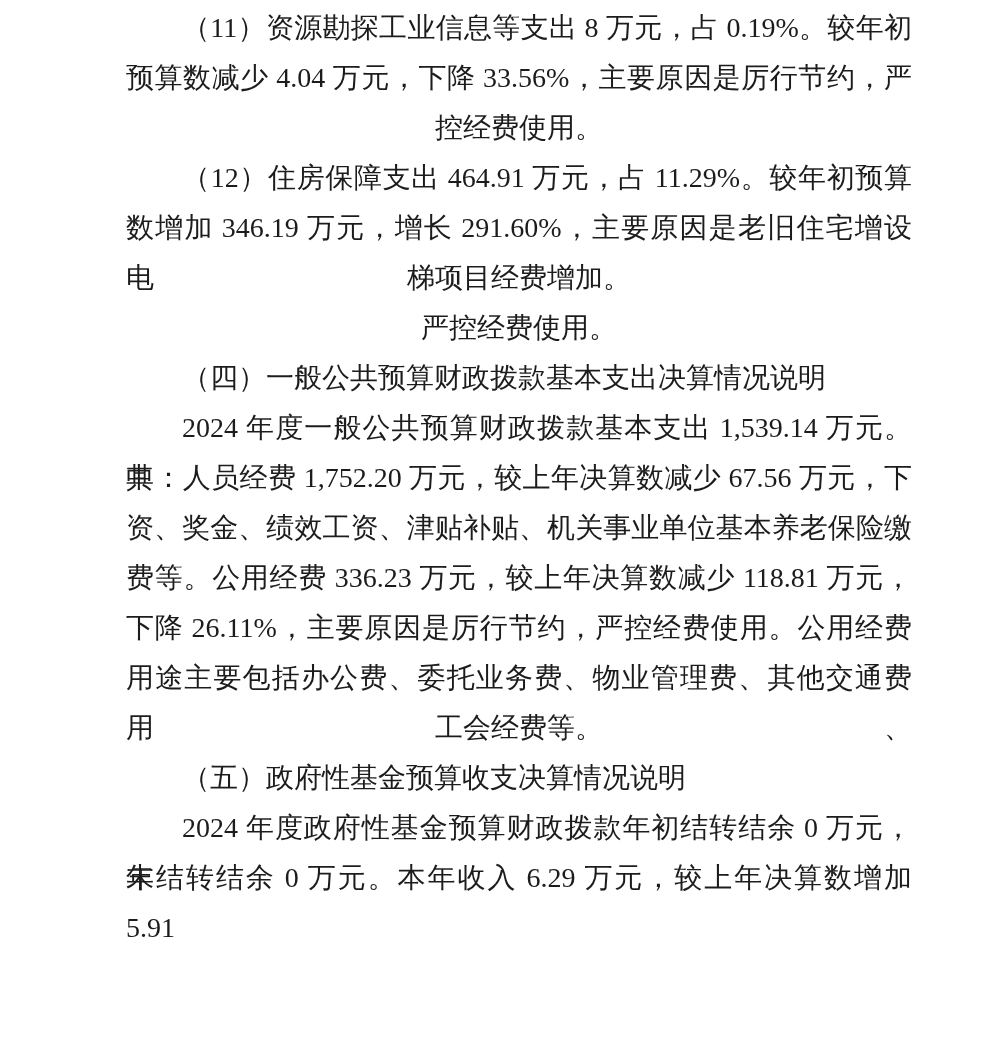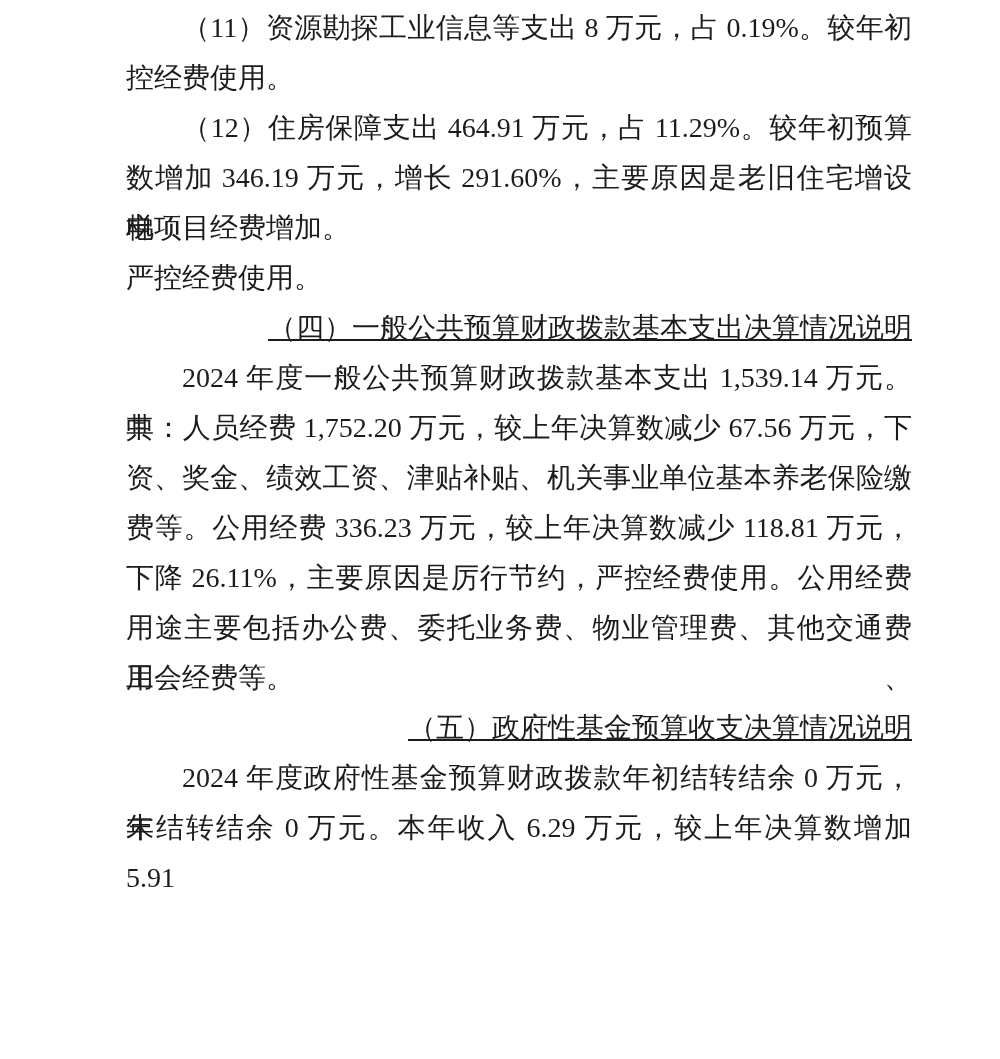--- a/index.html
+++ b/index.html
@@ -20,43 +20,43 @@
     top: 3px;
     width: 786px;
     font-family: "Liberation Serif", "DejaVu Serif", serif;
     color: #1c1c1c;
   }
   .line {
     height: 50px;
     line-height: 50px;
     font-size: 28px;
     white-space: normal;
-    text-align: left;
+    text-align: center;
   }
   
   .line.j {
     text-align: justify;
     text-align-last: justify;
   }
   
   .line.indent {
     text-indent: 56px;
   }
   .line.heading {
-    text-align: right;
-    text-decoration: underline;
+    text-align: left;
   }
 </style>
 </head>
 <body>
 
 <div class="page">
   <div class="text-block">
 
     <div class="line j indent">（11）资源勘探工业信息等支出 8 万元，占 0.19%。较年初</div>
+    <div class="line j">预算数减少 4.04 万元，下降 33.56%，主要原因是厉行节约，严</div>
     <div class="line">控经费使用。</div>
 
     <div class="line j indent">（12）住房保障支出 464.91 万元，占 11.29%。较年初预算</div>
     <div class="line j">数增加 346.19 万元，增长 291.60%，主要原因是老旧住宅增设电</div>
     <div class="line">梯项目经费增加。</div>
 
     <div class="line">严控经费使用。</div>
 
     <div class="line heading indent">（四）一般公共预算财政拨款基本支出决算情况说明</div>
 

